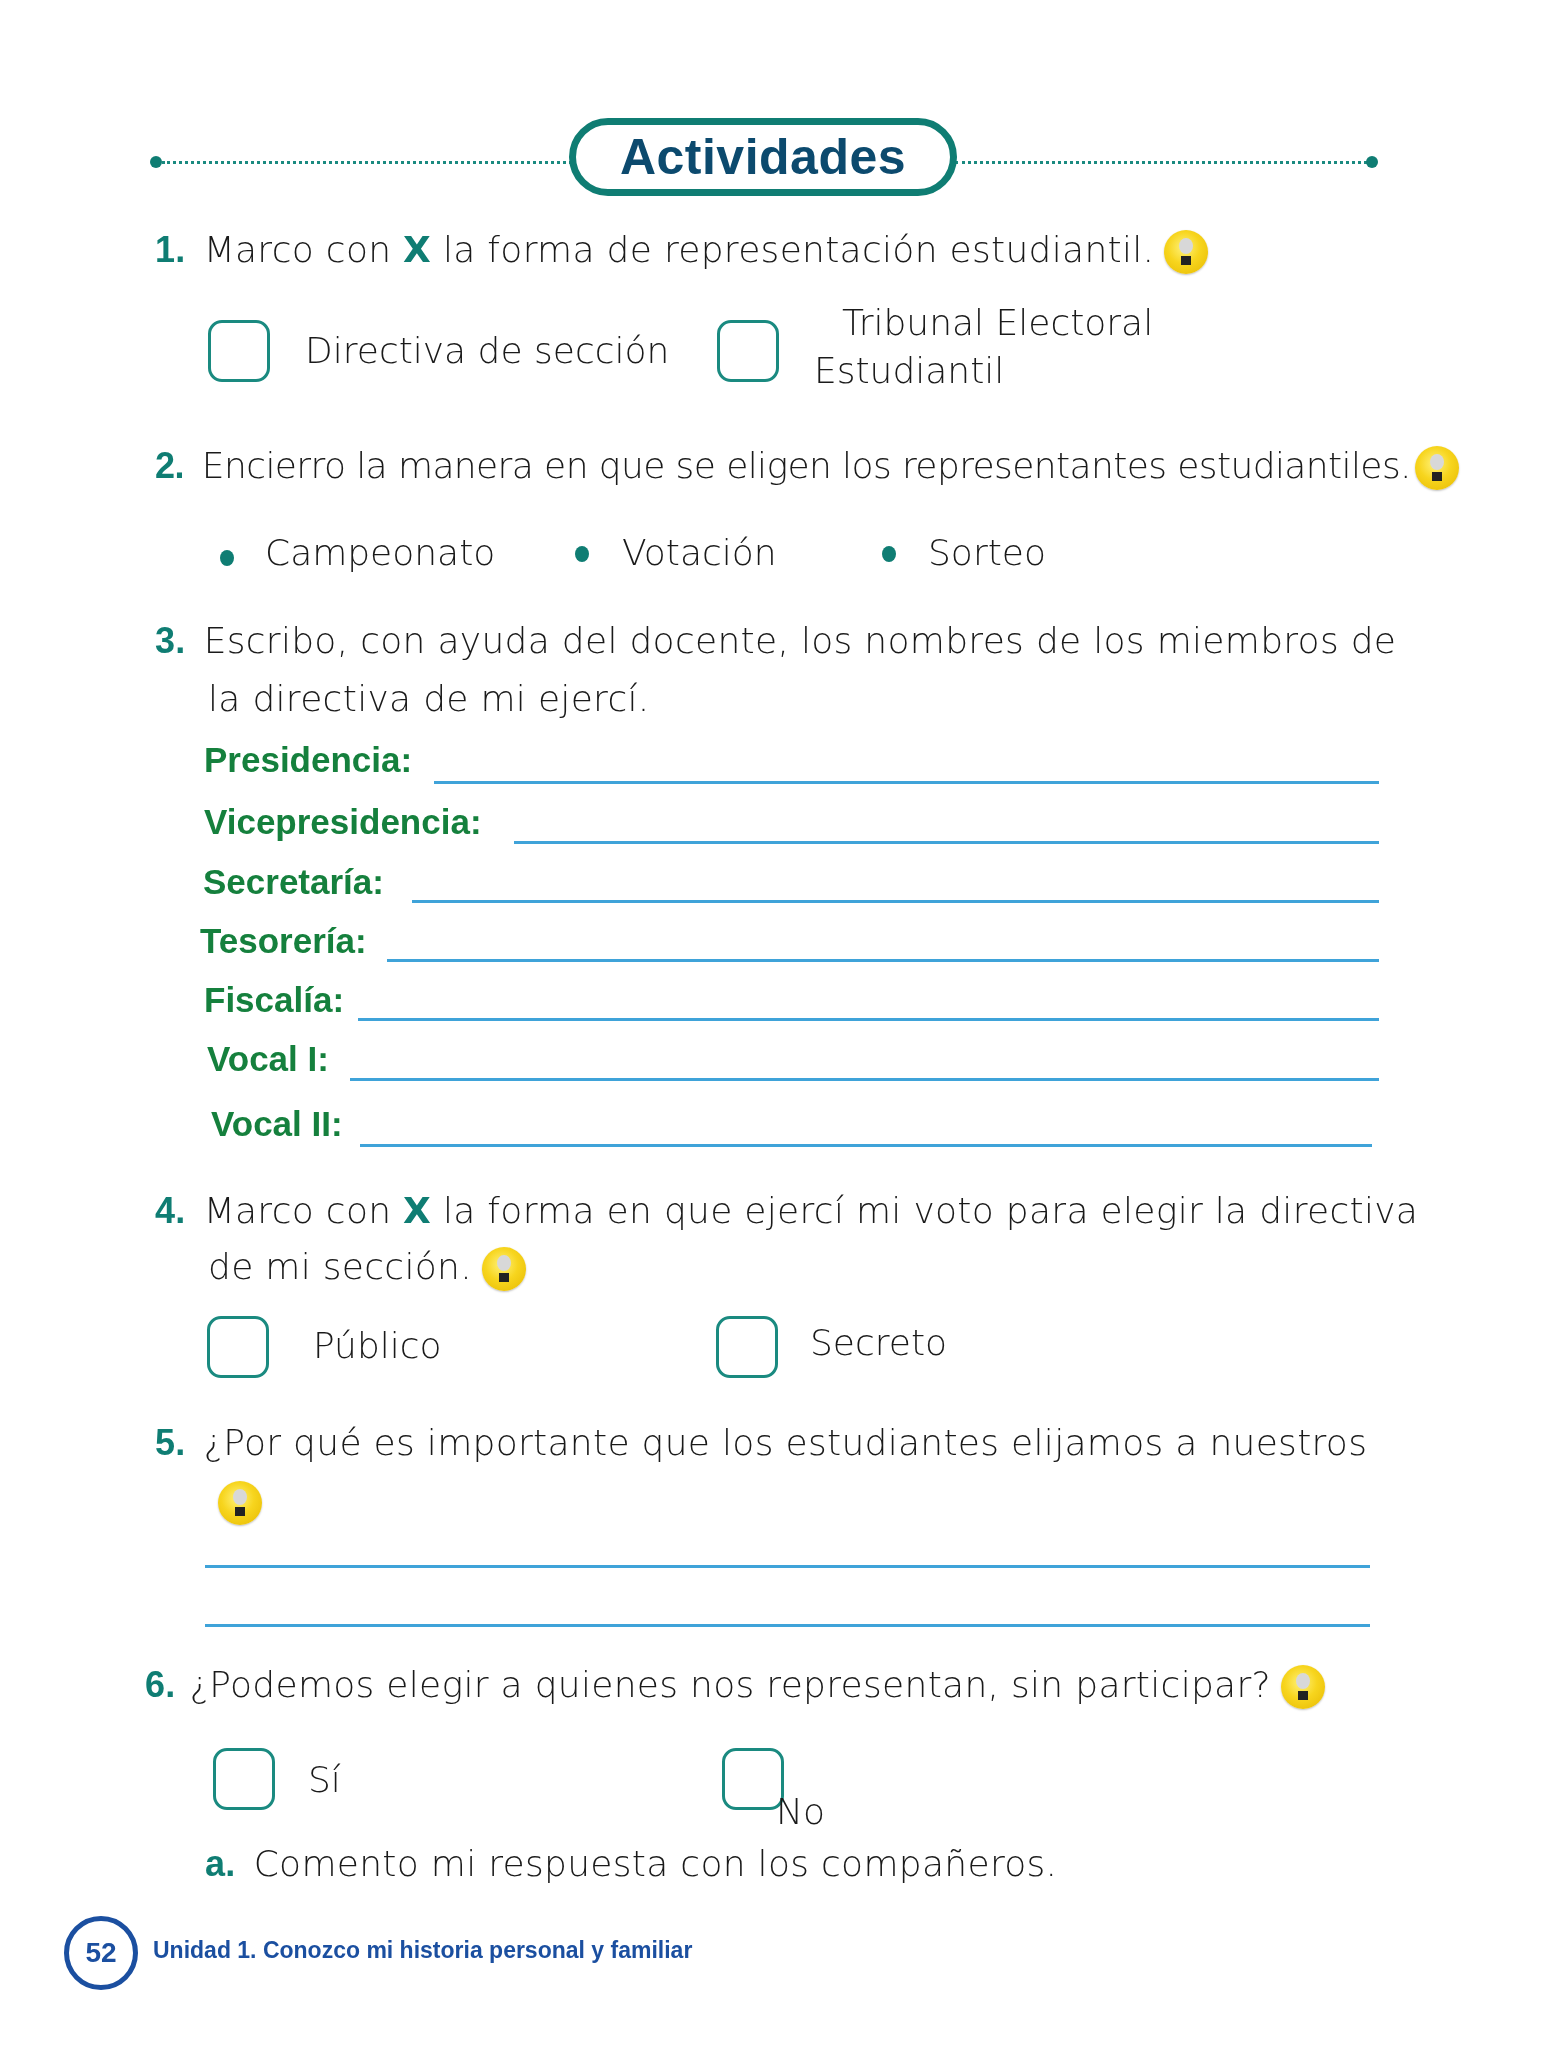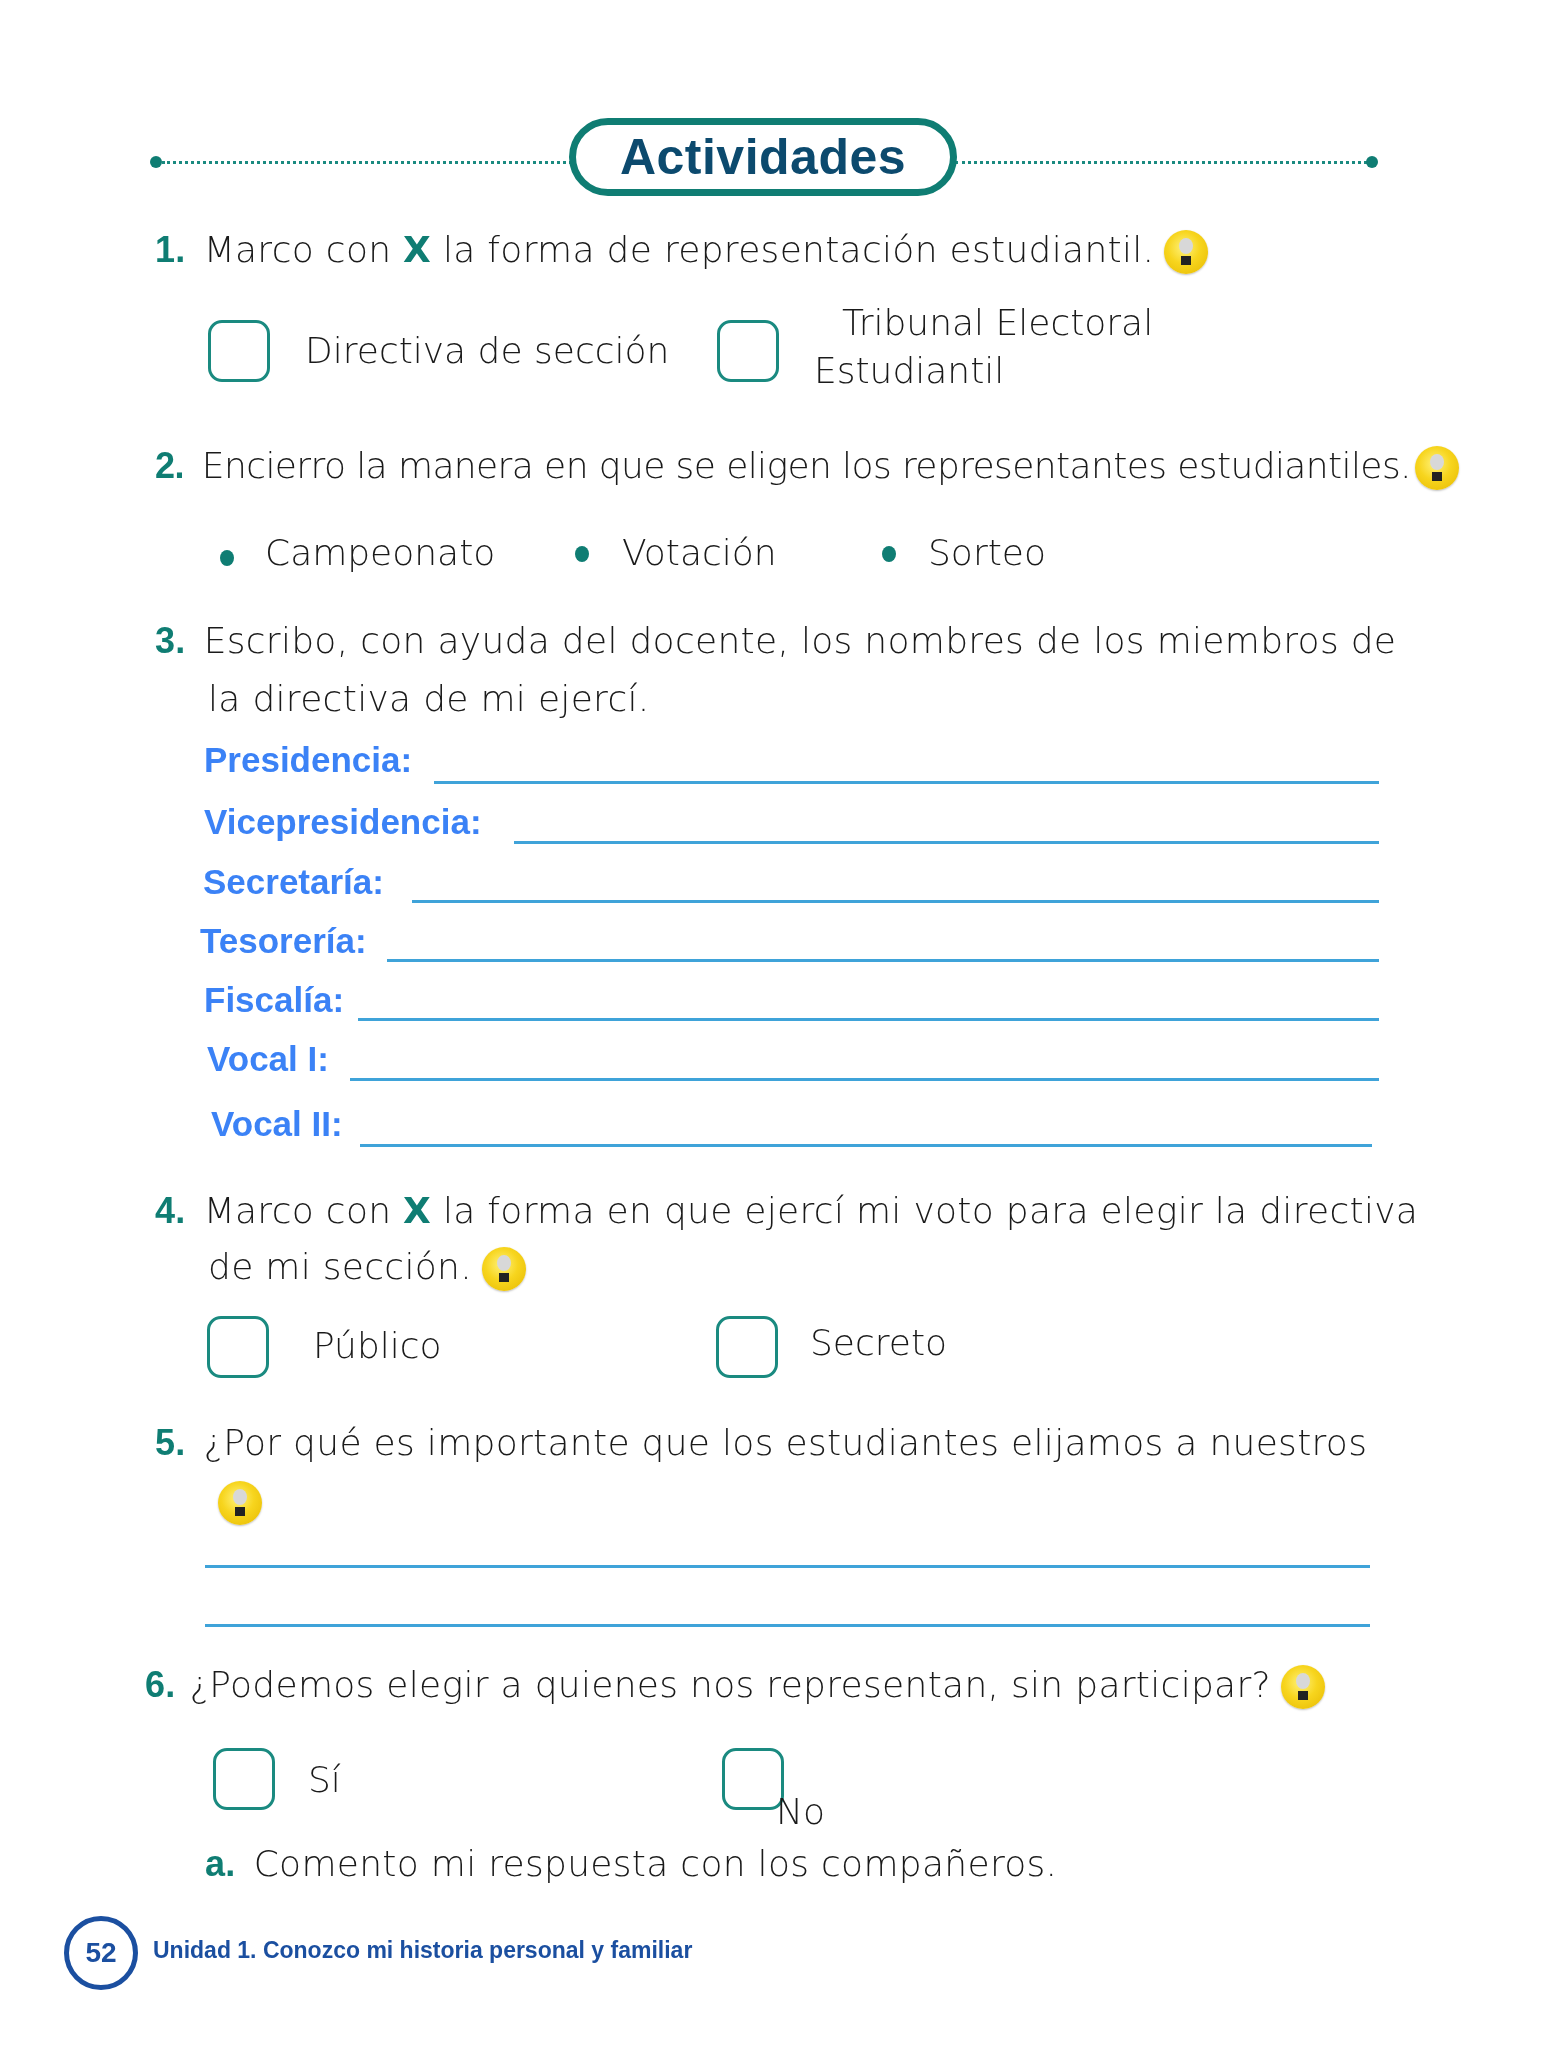--- a/index.html
+++ b/index.html
@@ -17,21 +17,21 @@
   .num { color: #0f7d73; font-weight: bold; font-family: "Liberation Sans", sans-serif; margin-right: 18px; }
   .x { color: #0f7d73; font-weight: bold; }
   .bulb { display: inline-block; width: 44px; height: 44px; border-radius: 50%;
           background: radial-gradient(circle at 45% 40%, #fff27a 0%, #f7d51e 45%, #e6b800 100%);
           position: relative; vertical-align: middle; margin-left: 10px; box-shadow: 0 1px 2px rgba(0,0,0,0.25); }
   .bulb::before { content: ""; position: absolute; left: 15px; top: 8px; width: 14px; height: 16px; border-radius: 50%; background: #d8d8d8; }
   .bulb::after { content: ""; position: absolute; left: 17px; top: 26px; width: 10px; height: 9px; background: #222; }
   .chk { position: absolute; width: 62px; height: 62px; border: 3px solid #1a8a80; border-radius: 14px; box-sizing: border-box; background: #fff; }
   .opt { position: absolute; font-size: 36px; line-height: 46px; color: #1a1a1a; font-family: "DejaVu Sans", sans-serif; font-weight: 300; }
   .dot { position: absolute; width: 14px; height: 16px; border-radius: 50%; background: #0f7d73; }
-  .lbl { position: absolute; font-family: "Liberation Sans", sans-serif; font-weight: bold; font-size: 35px; color: #3b82f6; }
+  .lbl { position: absolute; font-family: "Liberation Sans", sans-serif; font-weight: bold; font-size: 35px; color: #15803d; }
   .line { position: absolute; height: 0; border-top: 3px solid #3fa3d9; }
   .footer-circle { position: absolute; left: 64px; top: 1916px; width: 74px; height: 74px; border: 5px solid #1b4fa0; border-radius: 50%; box-sizing: border-box;
                    display: flex; align-items: center; justify-content: center; }
   .footer-circle span { font-family: "Liberation Sans", sans-serif; font-weight: bold; font-size: 28px; color: #1b4fa0; }
   .footer-text { position: absolute; left: 153px; top: 1937px; font-family: "Liberation Sans", sans-serif; font-weight: bold; font-size: 23px; color: #1b4fa0; }
 </style>
 </head>
 <body>
 
 <div>

